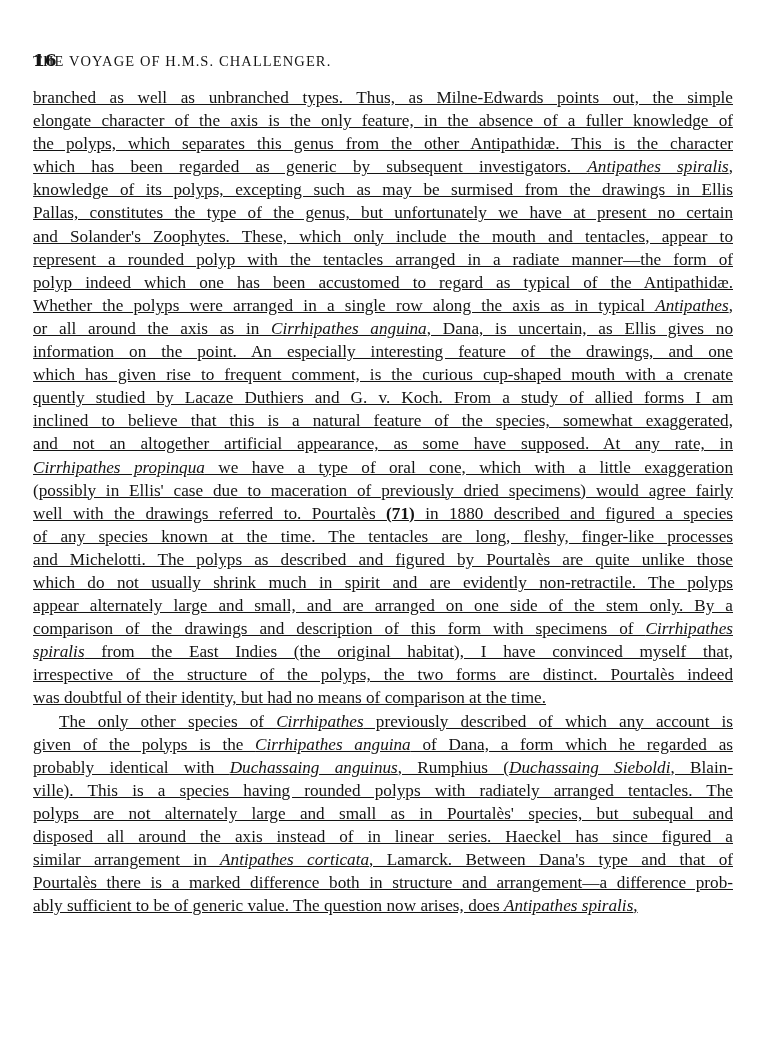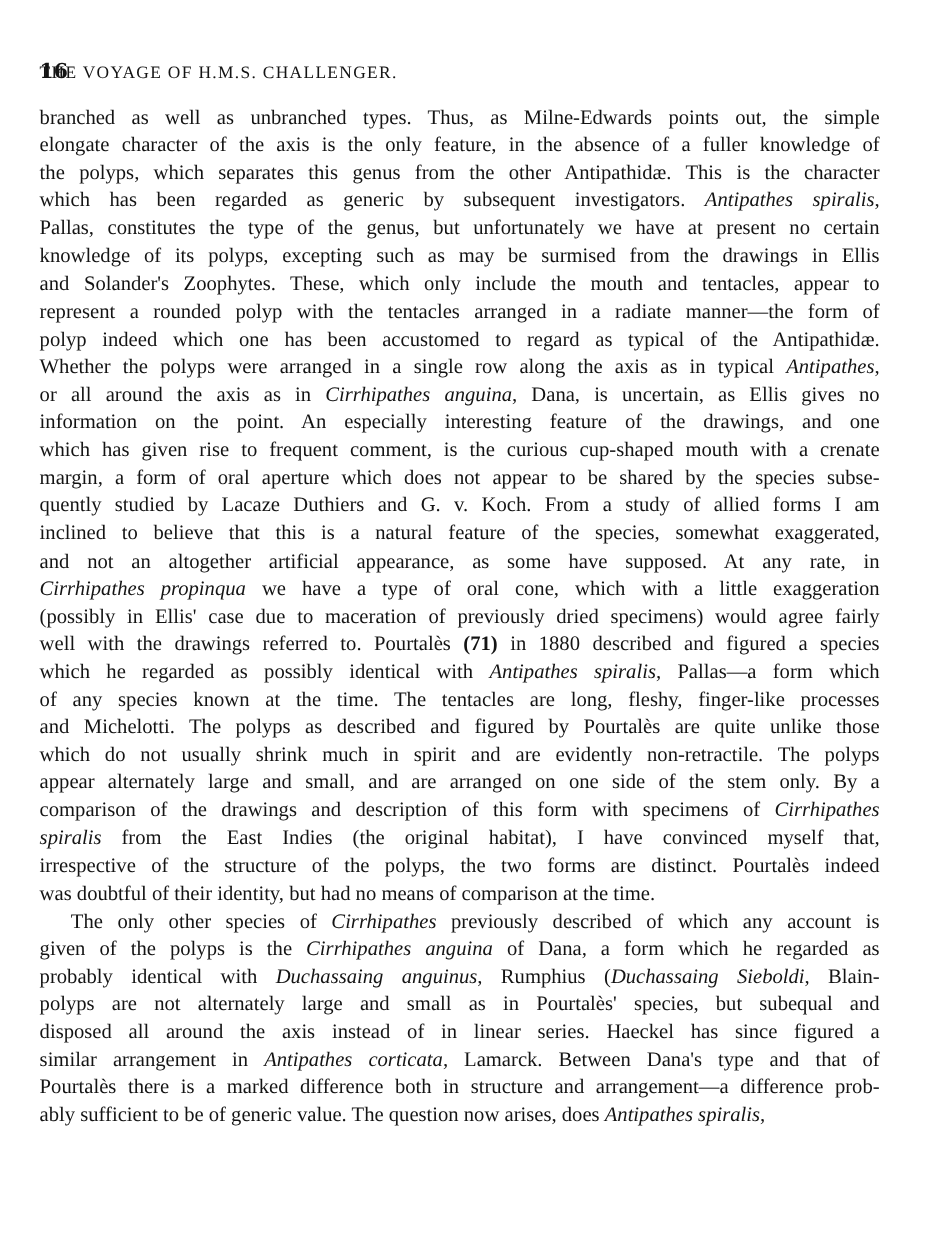--- a/index.html
+++ b/index.html
@@ -2,70 +2,69 @@
 <html><head>
 <meta charset="utf-8">
 <style>
   html, body { margin: 0; padding: 0; background: #ffffff; }
   body { width: 776px; height: 1050px; position: relative; overflow: hidden; color: #141414; }
   .page { position: absolute; left: 0; top: 0; width: 776px; height: 1050px; }
   .header { position: absolute; top: 50px; left: 33px; width: 700px; height: 24px; }
   .page-num { position: absolute; left: 0; top: 0; font-family: "DejaVu Serif", serif; font-weight: bold; font-size: 17px; }
   .running-title { position: absolute; left: 0; right: 0; top: 3px; text-align: left; font-family: "Liberation Serif", serif; font-size: 14.5px; letter-spacing: 1.1px; }
   .body { position: absolute; left: 33px; top: 86px; width: 700px; font-family: "Liberation Serif", serif; font-size: 17.2px; line-height: 23.1px; }
-  .line { display: block; white-space: nowrap; text-align: justify; text-align-last: justify; height: 23.1px; }
+  .line { display: block; white-space: nowrap; text-align: justify; text-align-last: justify; height: 23.1px; text-decoration: underline; }
   .line.last { text-align-last: left; }
   .line.indent { padding-left: 26px; }
   i { font-style: italic; }
   b.ref { font-weight: bold; }
 </style>
 </head>
 <body>
 
 <div class="page">
   <div class="header">
     <span class="page-num">16</span>
     <div class="running-title">THE VOYAGE OF H.M.S. CHALLENGER.</div>
   </div>
   <div class="body" id="body">
       <div>
         <span class="line"><span>branched as well as unbranched types.  Thus, as Milne-Edwards points out, the simple</span></span>
         <span class="line"><span>elongate character of the axis is the only feature, in the absence of a fuller knowledge of</span></span>
         <span class="line"><span>the polyps, which separates this genus from the other Antipathidæ.  This is the character</span></span>
         <span class="line"><span>which has been regarded as generic by subsequent investigators.  </span><i>Antipathes spiralis</i><span>,</span></span>
+        <span class="line"><span>knowledge of its polyps, excepting such as may be surmised from the drawings in Ellis</span></span>
         <span class="line"><span>Pallas, constitutes the type of the genus, but unfortunately we have at present no certain</span></span>
-        <span class="line"><span>knowledge of its polyps, excepting such as may be surmised from the drawings in Ellis</span></span>
         <span class="line"><span>and Solander's Zoophytes.  These, which only include the mouth and tentacles, appear to</span></span>
         <span class="line"><span>represent a rounded polyp with the tentacles arranged in a radiate manner—the form of</span></span>
         <span class="line"><span>polyp indeed which one has been accustomed to regard as typical of the Antipathidæ.</span></span>
         <span class="line"><span>Whether the polyps were arranged in a single row along the axis as in typical </span><i>Antipathes</i><span>,</span></span>
         <span class="line"><span>or all around the axis as in </span><i>Cirrhipathes anguina</i><span>, Dana, is uncertain, as Ellis gives no</span></span>
         <span class="line"><span>information on the point.  An especially interesting feature of the drawings, and one</span></span>
         <span class="line"><span>which has given rise to frequent comment, is the curious cup-shaped mouth with a crenate</span></span>
-        <span class="line"><span>margin, a form of oral aperture which does not appear to be shared by the species subse-</span></span>
         <span class="line"><span>quently studied by Lacaze Duthiers and G. v. Koch.  From a study of allied forms I am</span></span>
         <span class="line"><span>inclined to believe that this is a natural feature of the species, somewhat exaggerated,</span></span>
         <span class="line"><span>and not an altogether artificial appearance, as some have supposed.  At any rate, in</span></span>
         <span class="line"><i>Cirrhipathes propinqua</i><span> we have a type of oral cone, which with a little exaggeration</span></span>
         <span class="line"><span>(possibly in Ellis' case due to maceration of previously dried specimens) would agree fairly</span></span>
         <span class="line"><span>well with the drawings referred to.  Pourtalès </span><b class="ref">(71)</b><span> in 1880 described and figured a species</span></span>
-        <span class="line"><span>which he regarded as possibly identical with </span><i>Antipathes spiralis</i><span>, Pallas—a form which</span></span>
         <span class="line"><span>of any species known at the time.  The tentacles are long, fleshy, finger-like processes</span></span>
         <span class="line"><span>and Michelotti.  The polyps as described and figured by Pourtalès are quite unlike those</span></span>
         <span class="line"><span>which do not usually shrink much in spirit and are evidently non-retractile.  The polyps</span></span>
         <span class="line"><span>appear alternately large and small, and are arranged on one side of the stem only.  By a</span></span>
         <span class="line"><span>comparison of the drawings and description of this form with specimens of </span><i>Cirrhipathes</i></span>
         <span class="line"><i>spiralis</i><span> from the East Indies (the original habitat), I have convinced myself that,</span></span>
         <span class="line"><span>irrespective of the structure of the polyps, the two forms are distinct.  Pourtalès indeed</span></span>
         <span class="line last"><span>was doubtful of their identity, but had no means of comparison at the time.</span></span>
       </div>
       <div>
         <span class="line indent"><span>The only other species of </span><i>Cirrhipathes</i><span> previously described of which any account is</span></span>
         <span class="line"><span>given of the polyps is the </span><i>Cirrhipathes anguina</i><span> of Dana, a form which he regarded as</span></span>
         <span class="line"><span>probably identical with </span><i>Duchassaing anguinus</i><span>, Rumphius (</span><i>Duchassaing Sieboldi</i><span>, Blain-</span></span>
+        <span class="line"><span>ville).  This is a species having rounded polyps with radiately arranged tentacles.  The</span></span>
         <span class="line"><span>polyps are not alternately large and small as in Pourtalès' species, but subequal and</span></span>
         <span class="line"><span>disposed all around the axis instead of in linear series.  Haeckel has since figured a</span></span>
         <span class="line"><span>similar arrangement in </span><i>Antipathes corticata</i><span>, Lamarck.  Between Dana's type and that of</span></span>
         <span class="line"><span>Pourtalès there is a marked difference both in structure and arrangement—a difference prob-</span></span>
         <span class="line last"><span>ably sufficient to be of generic value.  The question now arises, does </span><i>Antipathes spiralis</i><span>,</span></span>
       </div>
     </div>
 </div>
 
 </body></html>

